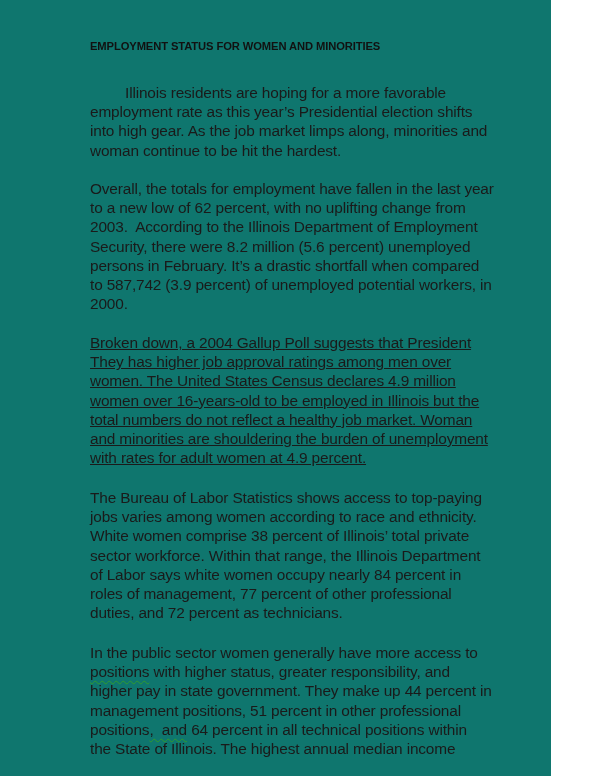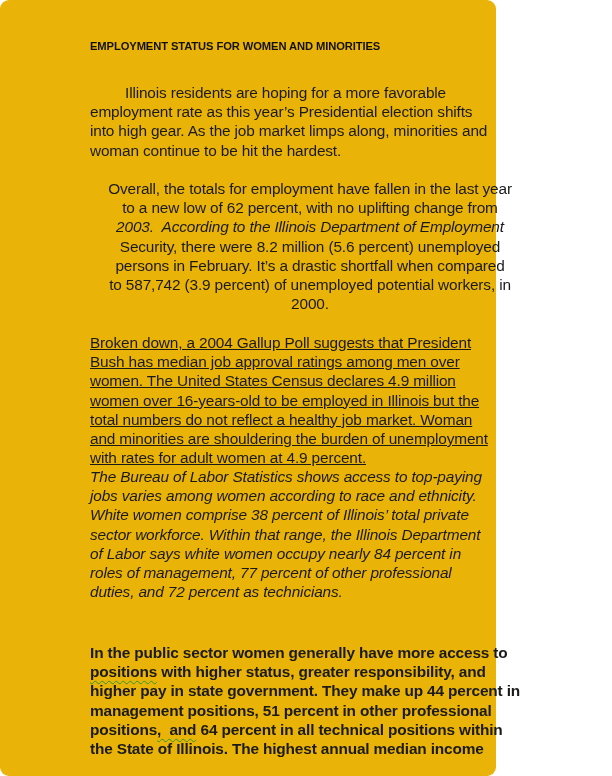--- a/index.html
+++ b/index.html
@@ -12,24 +12,23 @@
       height: 776px;
       overflow: hidden;
       position: relative;
       font-family: "Liberation Sans", sans-serif;
       color: #1a1a1a;
     }
     .page {
       position: absolute;
       left: 0;
       top: 0;
-      width: 496px;
+      width: 551px;
       height: 776px;
-      background: #eab308;
-      border-radius: 9px;
+      background: #0f766e;
     }
     .title {
       position: absolute;
       left: 90px;
       top: 40px;
       font-size: 11.2px;
       font-weight: bold;
       letter-spacing: -0.1px;
       color: #111;
       white-space: nowrap;
@@ -50,51 +49,51 @@
     .indent {
       display: inline-block;
       width: 35px;
     }
     .squiggle {
       text-decoration: underline wavy #2e9a2e;
       text-decoration-thickness: 1px;
       text-underline-offset: 3px;
     }
     #p1 { top: 83px; }
-    #p2 { top: 179px; text-align: center; }
+    #p2 { top: 179px; }
     #p3 { top: 333px; text-decoration: underline; }
-    #p4 { top: 467px; font-style: italic; }
-    #p5 { top: 643px; font-weight: bold; }
+    #p4 { top: 488px; }
+    #p5 { top: 643px; }
   </style>
 </head>
 <body>
 
 <div class="page">
   <div class="title">EMPLOYMENT STATUS FOR WOMEN AND MINORITIES</div>
 
   <div class="para" id="p1">
     <span class="line"><span class="indent"></span><span>Illinois residents are hoping for a more favorable</span></span>
     <span class="line">employment rate as this year’s Presidential election shifts</span>
     <span class="line">into high gear. As the job market limps along, minorities and</span>
     <span class="line">woman continue to be hit the hardest.</span>
   </div>
 
   <div class="para" id="p2">
     <span class="line">Overall, the totals for employment have fallen in the last year</span>
     <span class="line">to a new low of 62 percent, with no uplifting change from</span>
-    <span class="line" style="white-space: pre; font-style: italic;">2003.  According to the Illinois Department of Employment</span>
+    <span class="line" style="white-space: pre;">2003.  According to the Illinois Department of Employment</span>
     <span class="line">Security, there were 8.2 million (5.6 percent) unemployed</span>
     <span class="line">persons in February. It’s a drastic shortfall when compared</span>
     <span class="line">to 587,742 (3.9 percent) of unemployed potential workers, in</span>
     <span class="line">2000.</span>
   </div>
 
   <div class="para" id="p3">
     <span class="line">Broken down, a 2004 Gallup Poll suggests that President</span>
-    <span class="line">Bush has median job approval ratings among men over</span>
+    <span class="line">They has higher job approval ratings among men over</span>
     <span class="line">women. The United States Census declares 4.9 million</span>
     <span class="line">women over 16-years-old to be employed in Illinois but the</span>
     <span class="line">total numbers do not reflect a healthy job market. Woman</span>
     <span class="line">and minorities are shouldering the burden of unemployment</span>
     <span class="line">with rates for adult women at 4.9 percent.</span>
   </div>
 
   <div class="para" id="p4">
     <span class="line">The Bureau of Labor Statistics shows access to top-paying</span>
     <span class="line">jobs varies among women according to race and ethnicity.</span>

